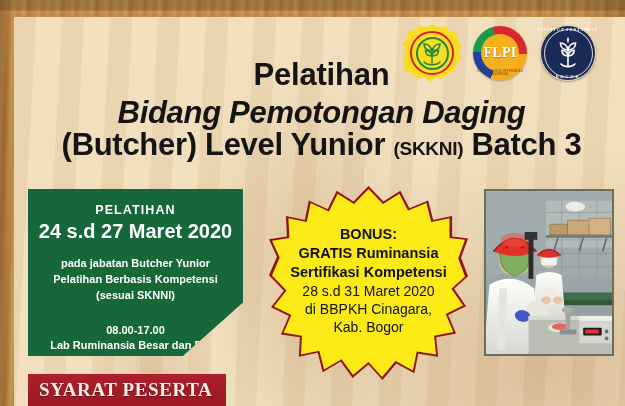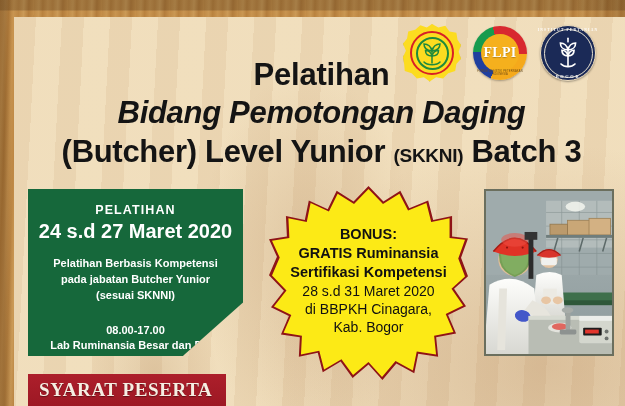--- a/index.html
+++ b/index.html
@@ -106,21 +106,21 @@
   .ipb-bot{ bottom:5px; font-size:4.4px; letter-spacing:1.6px; }
   .ipb-glyph{ position:absolute; inset:14px 17px 14px 17px; }
 
   
   #headline{
     position:absolute; left:22px; right:18px; top:42px; z-index:4;
     text-align:center; color:#141414; line-height:1.04;
   }
   .h-l1{ font-size:31px; font-weight:bold; letter-spacing:-.2px; }
   .h-l2{ font-size:31px; font-weight:bold; margin-top:6px; letter-spacing:-.3px;font-style:italic; }
-  .h-l3{ font-size:31px; font-weight:bold; margin-top:7px; letter-spacing:-.3px; white-space:nowrap;}
+  .h-l3{ font-size:31px; font-weight:bold; letter-spacing:-.3px; white-space:nowrap;}
   .h-skkni{ font-size:19px; font-weight:bold; }
 
   
   #green{
     position:absolute; left:14px; top:172px; width:215px; height:167px; z-index:5;
     background:#16683b;
     clip-path:polygon(0 0, 100% 0, 100% 68%, 72% 100%, 0 100%);
     color:#ffffff; text-align:center; padding:14px 8px 0;
     box-shadow:0 1px 3px rgba(0,0,0,.25);
   }
@@ -247,22 +247,22 @@
     <div class="h-l3"><span>(Butcher) Level Yunior</span>
       <span class="h-skkni">(SKKNI)</span>
       <span>Batch 3</span>
     </div>
   </div>
 
   <div id="green">
     <div class="g-t1">PELATIHAN</div>
     <div class="g-t2">24 s.d 27 Maret 2020</div>
     <div class="g-t3">
+      <div>pada jabatan Butcher Yunior</div>
       <div>Pelatihan Berbasis Kompetensi</div>
-      <div>pada jabatan Butcher Yunior</div>
       <div>(sesuai SKNNI)</div>
     </div>
     <div class="g-t4">
       <div>08.00-17.00</div>
       <div>Lab Ruminansia Besar dan RPH,</div>
       <div>Fakultas Peternakan, IPB</div>
     </div>
   </div>
 
   <div id="burst">

